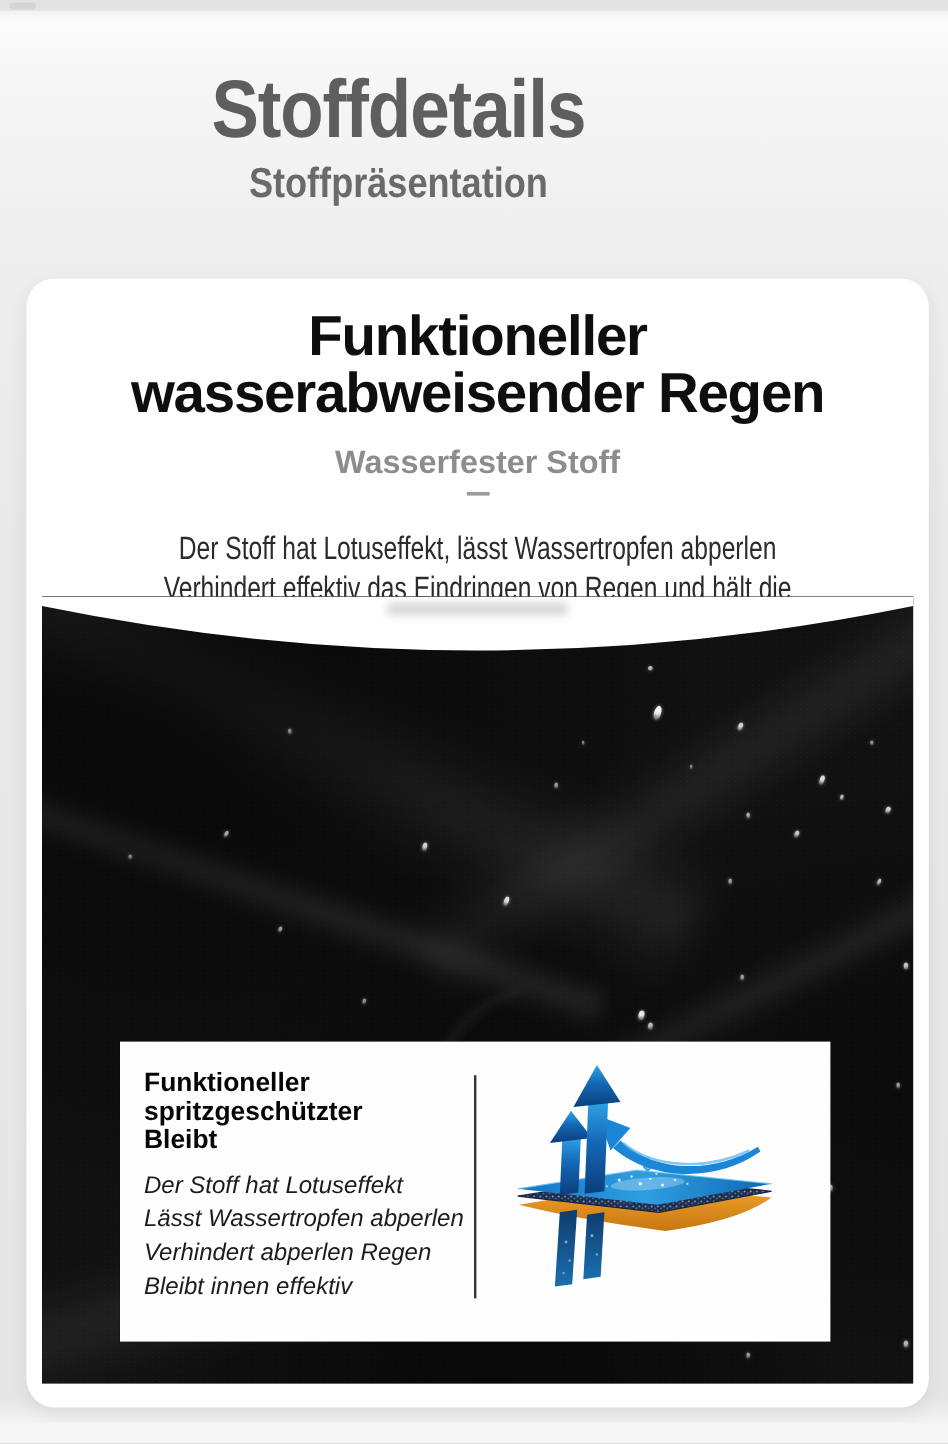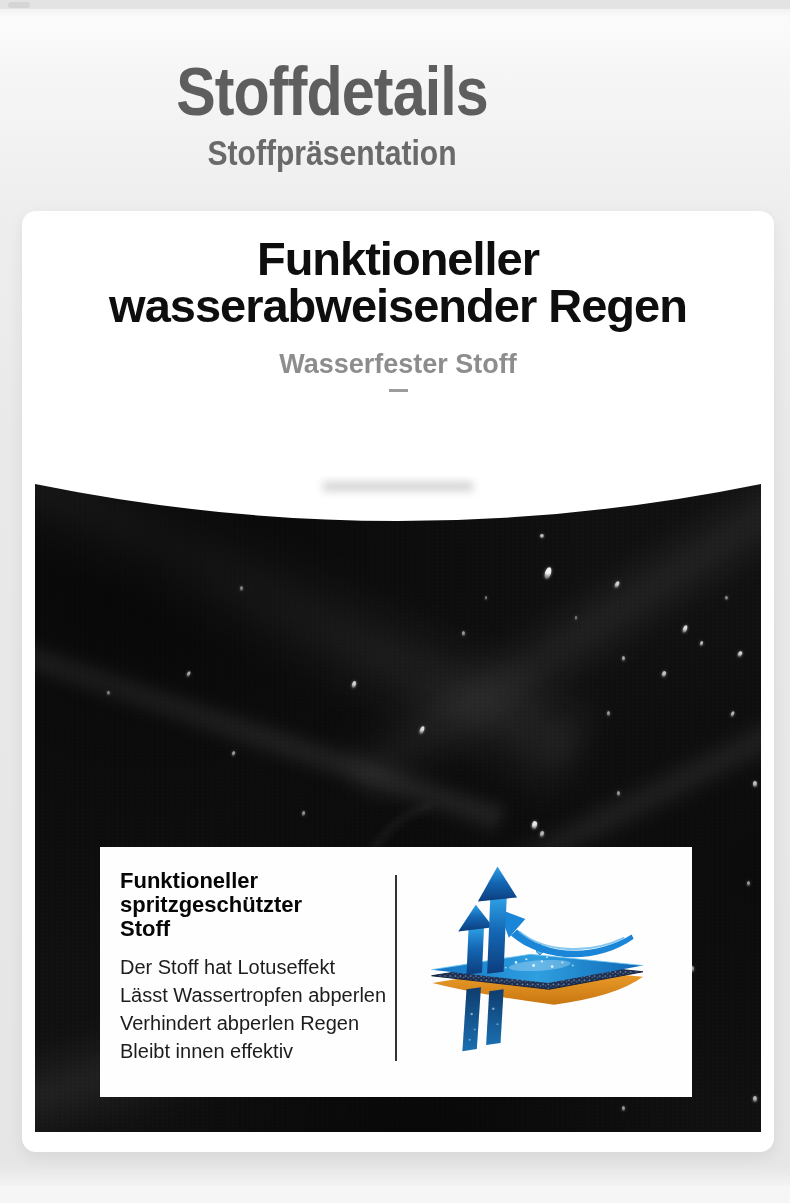--- a/index.html
+++ b/index.html
@@ -33,22 +33,22 @@
   }
   .page-subtitle {
     margin-top: 7px;
     font-size: 35px; line-height: 40px; font-weight: bold; color: #6a6a6a;
     transform: scaleX(0.86); transform-origin: 50% 50%;
     white-space: nowrap;
   }
 
   
   .card {
-    position: absolute; left: 22px; top: 211px; width: 752px; height: 941px;
-    background: #ffffff; border-radius: 14px;
+    position: absolute; left: 22px; top: 232px; width: 752px; height: 941px;
+    background: #ffffff; border-radius: 24px;
     box-shadow: 0 5px 16px rgba(0,0,0,0.07);
     text-align: center;
   }
   .heading {
     margin-top: 24px;
     font-size: 47px; line-height: 47px; font-weight: bold; color: #0e0e0e;
     letter-spacing: -1px;
   }
   .heading .hl { display: block; white-space: nowrap; }
   .subheading {
@@ -116,21 +116,21 @@
   .obox {
     position: absolute; left: 65px; top: 371px; width: 592px; height: 250px;
     background: #fefefe; z-index: 6; text-align: left;
     box-shadow: 0 0 0 1px rgba(0,0,0,0.05);
   }
   .obox-title {
     position: absolute; left: 20px; top: 22px;
     font-size: 22px; line-height: 24px; font-weight: bold; color: #060606;
   }
   .obox-title span { display: block; }
-  .features { position: absolute; left: 20px; top: 106px; list-style: none; }
+  .features { position: absolute; left: 20px; top: 106px; list-style: none; font-style: italic; }
   .features li {
     font-size: 20px; line-height: 28px; color: #1c1c1c; white-space: nowrap;
   }
   .vdivider {
     position: absolute; left: 295px; top: 28px; width: 2px; height: 186px;
     background: #343434; display: block;
   }
   .illus { position: absolute; left: 318px; top: 12px; width: 258px; height: 212px; }
 
   .bottom-band { position: absolute; left: 0; top: 1186px; width: 790px; height: 17px; background: #f6f6f6; }
@@ -147,20 +147,25 @@
   <div class="page-subtitle">Stoffpräsentation</div>
 </header>
 
 <section class="card">
   <h1 class="heading">
     <span class="hl">Funktioneller</span>
     <span class="hl">wasserabweisender Regen</span>
   </h1>
   <div class="subheading">Wasserfester Stoff</div>
   <div class="dash"></div>
+  <div class="desc">
+    <div class="dline">Der Stoff hat Lotuseffekt, lässt Wassertropfen abperlen</div>
+    <div class="dline">Verhindert effektiv das Eindringen von Regen und hält die</div>
+    <div class="dline">Innenseite trocken</div>
+  </div>
 
   <figure class="photo">
     <span class="fold f1"></span>
     <span class="fold f2"></span>
     <span class="fold f3"></span>
     <span class="fold f4"></span>
     <span class="fold f5"></span>
     <span class="curl"></span>
     <span class="grain"></span>
     <span class="shade"></span>
@@ -206,21 +211,21 @@
       </div>
     <svg class="curve" viewBox="0 0 726 50" preserveAspectRatio="none">
       <path d="M0,0 L726,0 L726,8 Q363,82 0,8 Z" fill="#ffffff"></path>
     </svg>
     <span class="smudge"></span>
 
     <div class="obox">
       <div class="obox-title">
         <span>Funktioneller</span>
         <span>spritzgeschützter</span>
-        <span>Stoff</span>
+        <span>Bleibt</span>
       </div>
       <ul class="features">
         <li>Der Stoff hat Lotuseffekt</li>
         <li>Lässt Wassertropfen abperlen</li>
         <li>Verhindert abperlen Regen</li>
         <li>Bleibt innen effektiv</li>
       </ul>
       <span class="vdivider"></span>
 
       <svg class="illus" viewBox="0 0 250 205">

